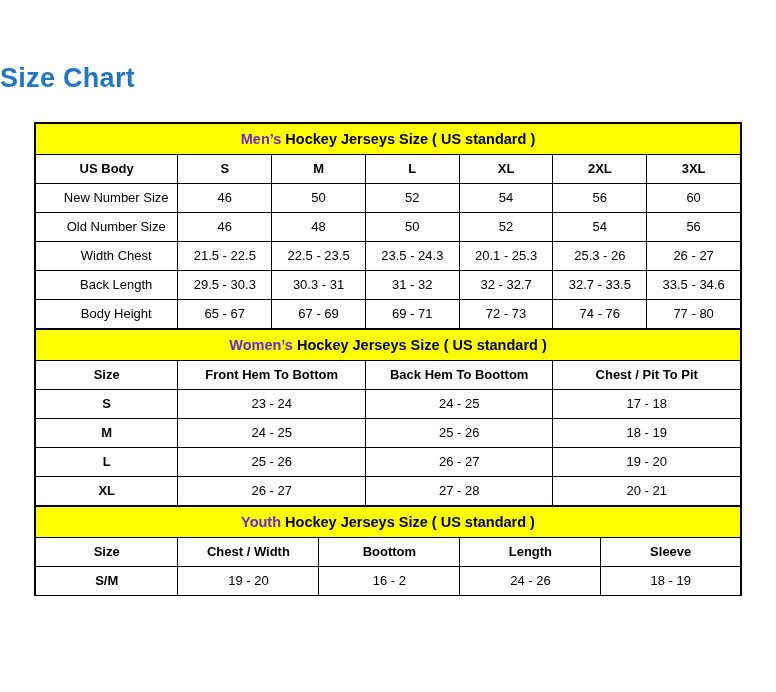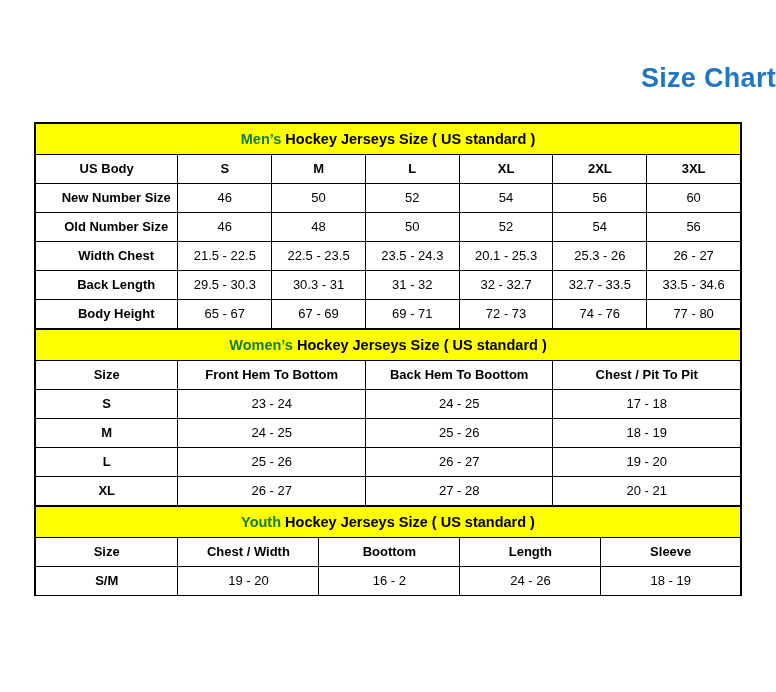--- a/index.html
+++ b/index.html
@@ -14,21 +14,21 @@
     color: #000000;
     overflow: hidden;
   }
   .page {
     position: relative;
     width: 776px;
     height: 692px;
     box-sizing: border-box;
   }
   .title {
-    text-align: right;
+    text-align: left;
     color: #1f77c4;
     font-size: 27px;
     font-weight: bold;
     letter-spacing: 0.3px;
     padding-top: 64px;
     padding-bottom: 0;
     line-height: 1.1;
   }
   .tables-wrap {
     margin: 28px 34px 0 34px;
@@ -49,27 +49,27 @@
     height: 28px;
     font-weight: normal;
   }
   .banner {
     background: #ffff00;
     font-weight: bold;
     font-size: 14.5px;
     height: 30px;
   }
   .banner .accent {
-    color: #15803d;
+    color: #6d28d9;
   }
   .hdr {
     font-weight: bold;
   }
   .rowlabel {
-    font-weight: bold;
+    font-weight: normal;
     padding-left: 19px;
   }
   .bold {
     font-weight: bold;
   }
   
   .men col.c0 { width: 20.2%; }
   .wom col.c0 { width: 20.2%; }
   .yth col.c0 { width: 20.2%; }
 </style>

